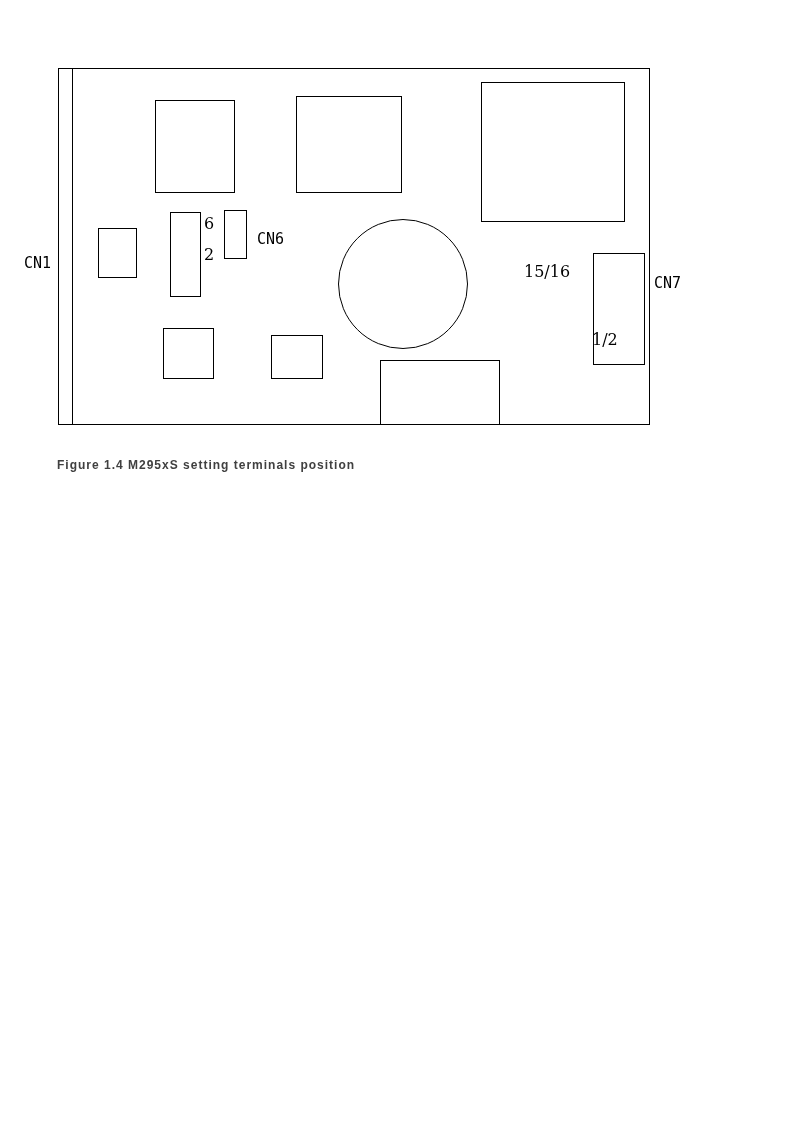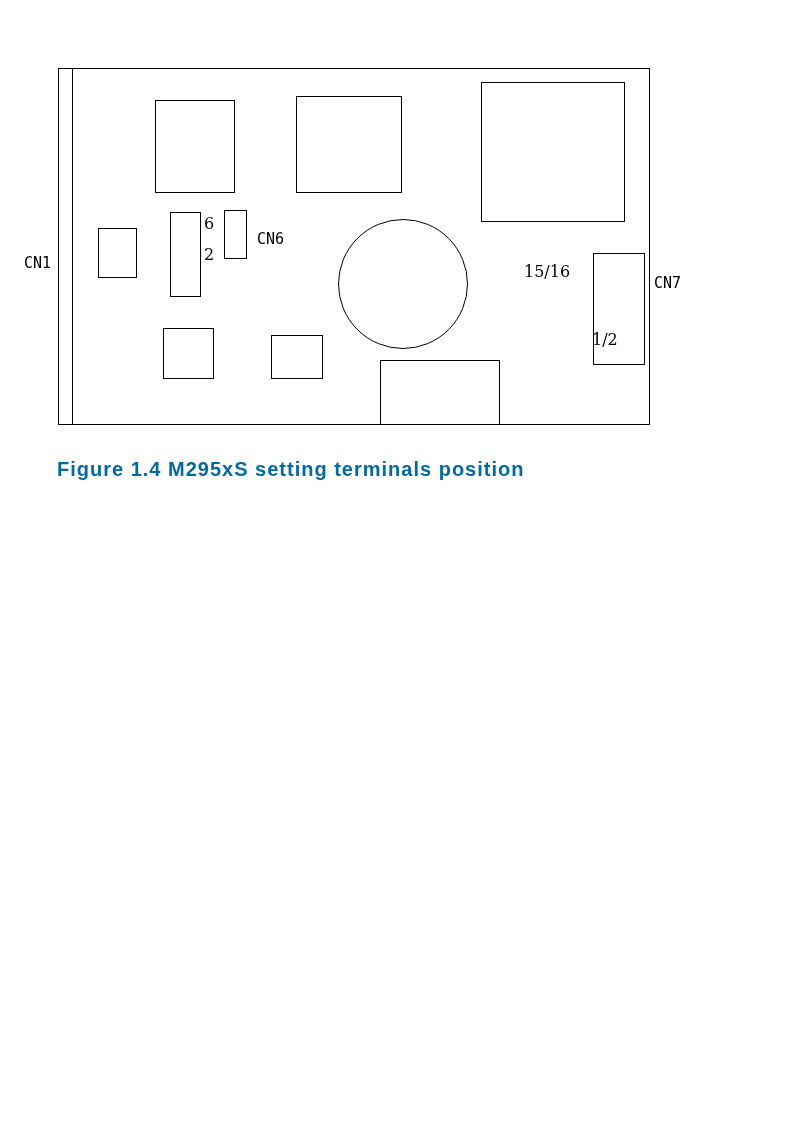--- a/index.html
+++ b/index.html
@@ -36,23 +36,23 @@
   .serif {
     font-family: "DejaVu Serif", serif;
     font-size: 16px;
   }
   .caption {
     position: absolute;
     left: 57px;
     top: 458px;
     font-family: "Liberation Sans", sans-serif;
     font-weight: bold;
-    font-size: 20px;
+    font-size: 12px;
     letter-spacing: 1px;
-    color: #0369a1;
+    color: #404040;
     white-space: nowrap;
   }
 
   
   #board-outline      { left: 72px;  top: 68px;  width: 578px; height: 357px; }
   #cn1-edge-strip     { left: 58px;  top: 68px;  width: 15px;  height: 357px; }
   #ic-top-left        { left: 155px; top: 100px; width: 80px;  height: 93px; }
   #ic-top-center      { left: 296px; top: 96px;  width: 106px; height: 97px; }
   #ic-top-right       { left: 481px; top: 82px;  width: 144px; height: 140px; }
   #component-left     { left: 98px;  top: 228px; width: 39px;  height: 50px; }

